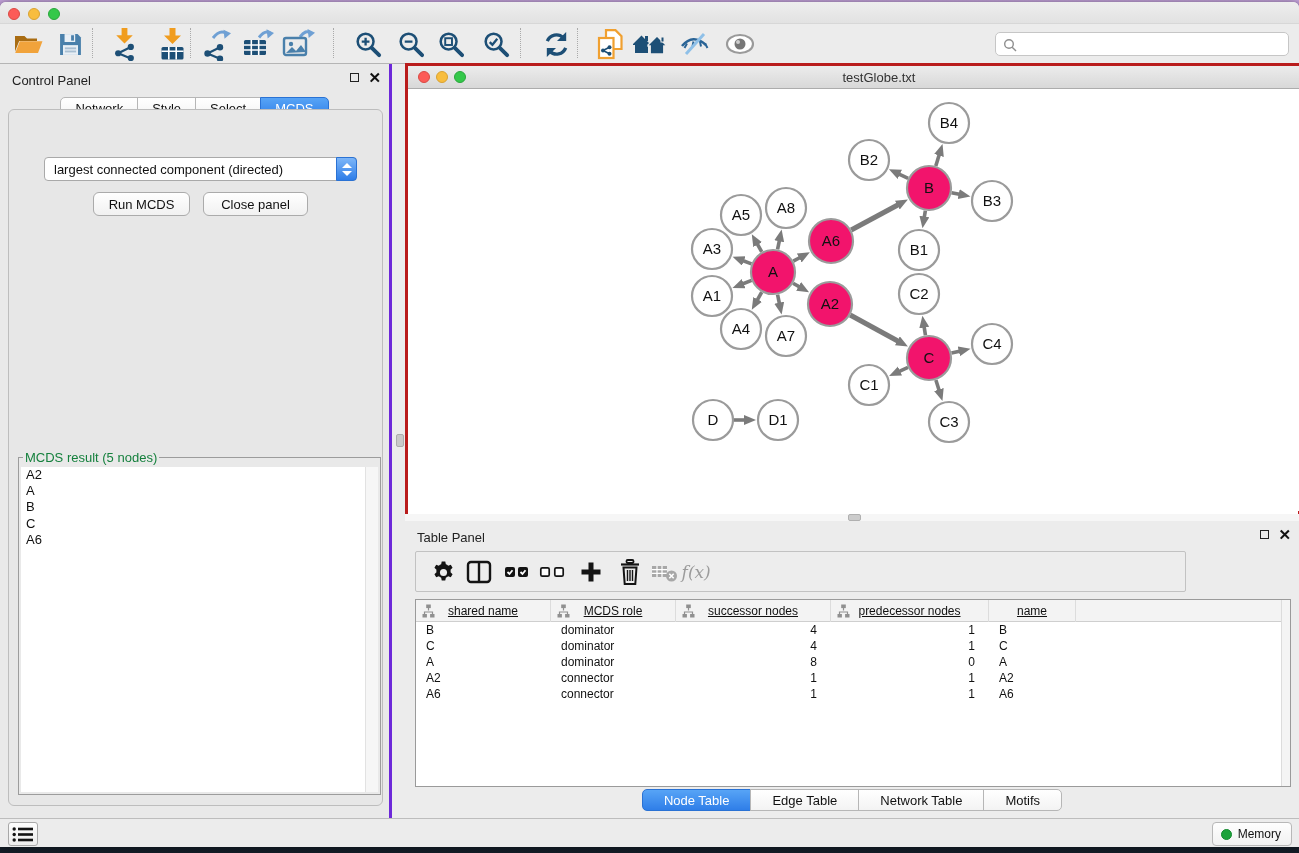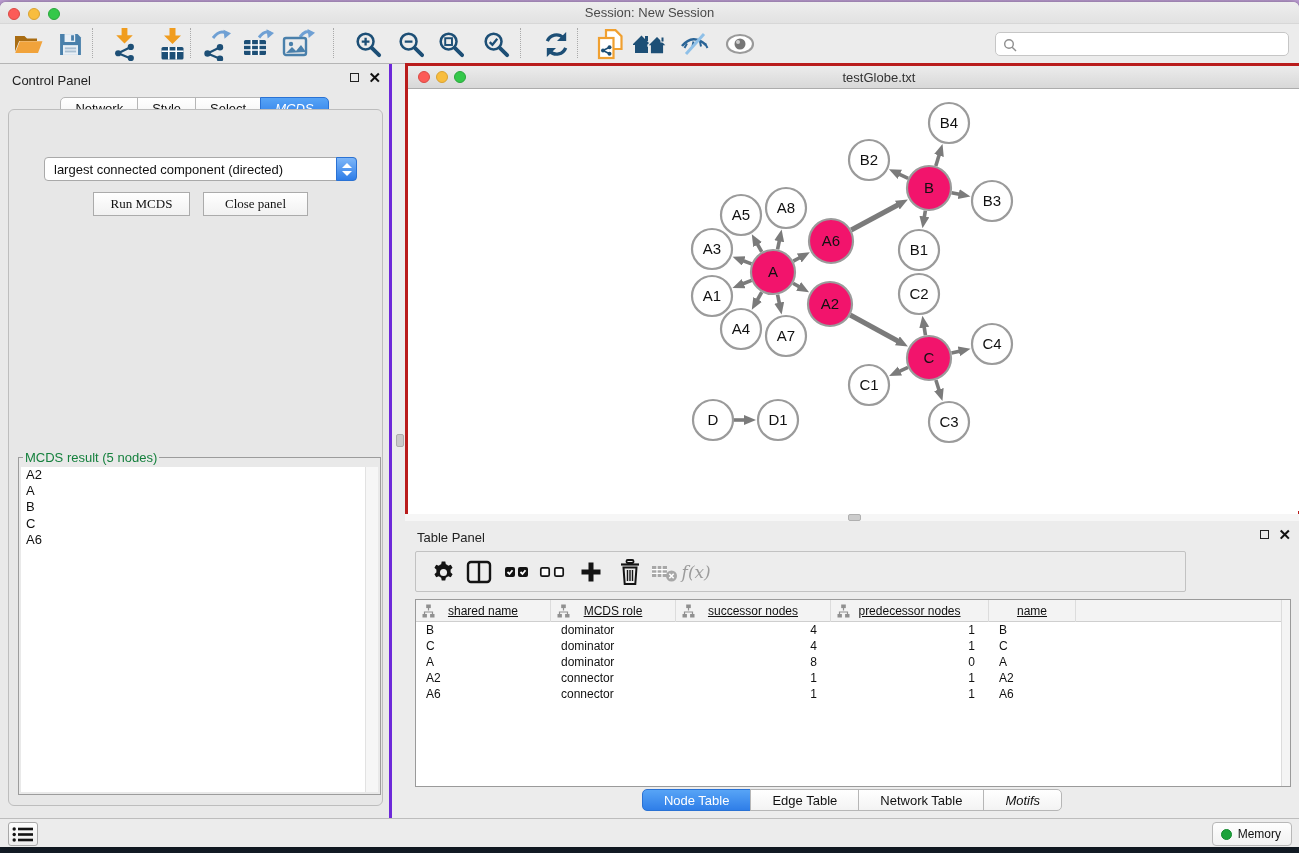--- a/index.html
+++ b/index.html
@@ -39,38 +39,38 @@
     background:#e9e9e9; border-right:3px solid #6d28d9; }
   .panel-head-title { position:absolute; left:12px; top:9px; font-size:13px; color:#222; }
   .panel-btns { position:absolute; right:8px; top:8px; display:flex; gap:9px; align-items:center; }
   .float-box { display:inline-block; width:9px; height:9px; border:1.5px solid #222; background:transparent; }
   .close-x { font-size:15px; font-weight:bold; color:#111; line-height:11px; }
   .seg { display:inline-flex; }
   .seg .segbtn { height:22px; padding:0 14px; font-size:13px; color:#111;
     background:linear-gradient(#ffffff,#f3f3f3); border:1px solid #b6b6b6; margin-left:-1px;
     cursor:default; font-family:"Liberation Sans",sans-serif; }
   .seg .segbtn:first-child { border-radius:5px 0 0 5px; margin-left:0; }
-  .seg .segbtn:last-child { border-radius:0 5px 5px 0;font-style:italic; }
+  .seg .segbtn:last-child { border-radius:0 5px 5px 0; }
   .seg .segbtn.active { background:linear-gradient(#57a4f6,#2f7ee8); color:#fff; border-color:#2a72d4; }
   #cp-tabs { position:absolute; left:0; top:33px; width:100%; text-align:center; }
   #cp-content { position:absolute; left:8px; top:45px; width:375px; bottom:12px;
     border:1px solid #bdbdbd; border-radius:6px; background:#e7e7e7; }
   #opt-label { position:absolute; left:0; right:0; top:26px; text-align:center; font-size:13px; color:#111; }
   #combo { position:absolute; left:35px; top:47px; width:313px; height:24px; background:#fff;
     border:1px solid #a9a9a9; border-radius:4px; }
   #combo-text { position:absolute; left:9px; top:4px; font-size:13px; color:#111; white-space:nowrap; }
   #combo-btn { position:absolute; right:-1px; top:-1px; width:21px; height:24px; border-radius:0 4px 4px 0;
     background:linear-gradient(#7db6f8,#2e7de8); border:1px solid #2a72d4; }
   #combo-btn .up { position:absolute; left:5px; top:5px; width:0; height:0;
     border-left:5px solid transparent; border-right:5px solid transparent; border-bottom:5px solid #fff; }
   #combo-btn .down { position:absolute; left:5px; bottom:4px; width:0; height:0;
     border-left:5px solid transparent; border-right:5px solid transparent; border-top:5px solid #fff; }
   .push-btn { position:absolute; top:82px; height:24px; font-size:13px; color:#111;
-    background:linear-gradient(#ffffff,#f1f1f1); border:1px solid #ababab; border-radius:0;
-    font-family:Liberation Serif, serif; }
+    background:linear-gradient(#ffffff,#f1f1f1); border:1px solid #ababab; border-radius:6px;
+    font-family:Liberation Sans, sans-serif; }
   #run-btn { left:84px; width:97px; }
   #closep-btn { left:194px; width:105px; }
   #mcds-box { position:absolute; left:9px; top:340px; width:363px; height:345px;
     border:1px solid #9c9c9c; background:#e9e9e9; }
   #mcds-box legend { font-size:13px; color:#15803d; margin-left:4px; padding:0 2px; }
   #mcds-list { position:absolute; left:2px; right:2px; top:2px; bottom:2px; background:#fff; overflow:hidden; }
   #mcds-list .scrolltrack { position:absolute; right:0; top:0; bottom:0; width:13px;
     background:#f6f6f6; border-left:1px solid #e2e2e2; }
   #mcds-list .item { font-size:13px; color:#111; padding-left:5px; line-height:16.2px; }
   
@@ -125,21 +125,20 @@
 </style>
 </head>
 <body>
 
 <div id="app-window">
 
   <div id="titlebar">
     <span class="tl red"></span>
     <span class="tl yellow"></span>
     <span class="tl green"></span>
-    <div class="title">Session: New Session</div>
   </div>
 
   <div id="toolbar">
     <div id="search-wrap">
       <svg width="14" height="14" viewBox="0 0 14 14">
           <circle cx="6" cy="6" r="4.3" fill="none" stroke="#8e8e8e" stroke-width="1.4"></circle>
           <line x1="9.2" y1="9.2" x2="13" y2="13" stroke="#8e8e8e" stroke-width="1.4"></line>
         </svg>
       <input id="search-input" placeholder="" style="">
     </div>

